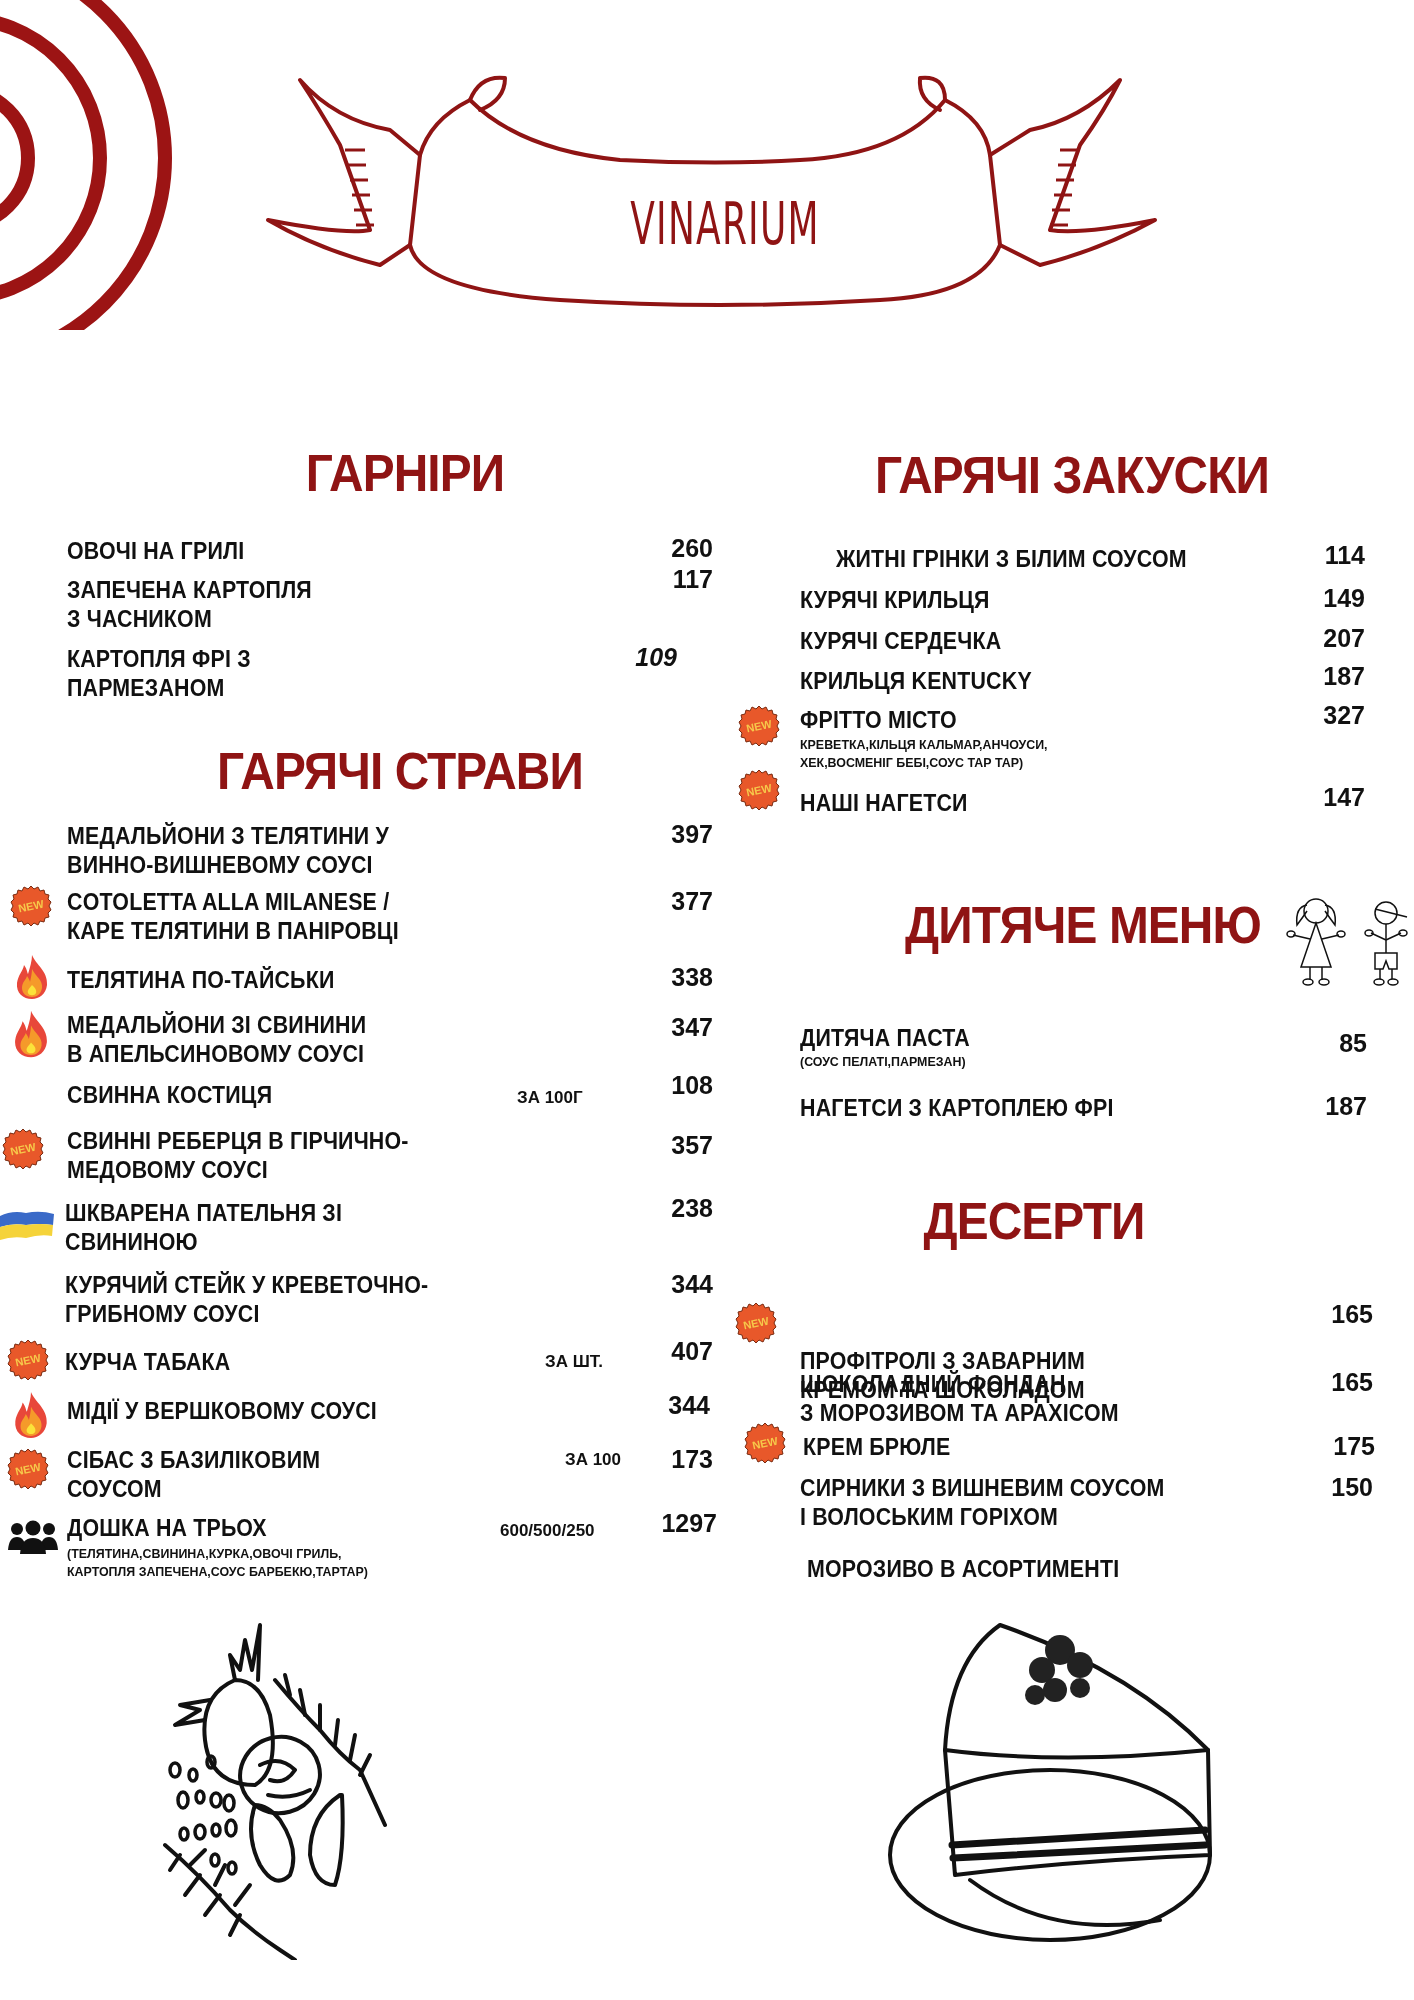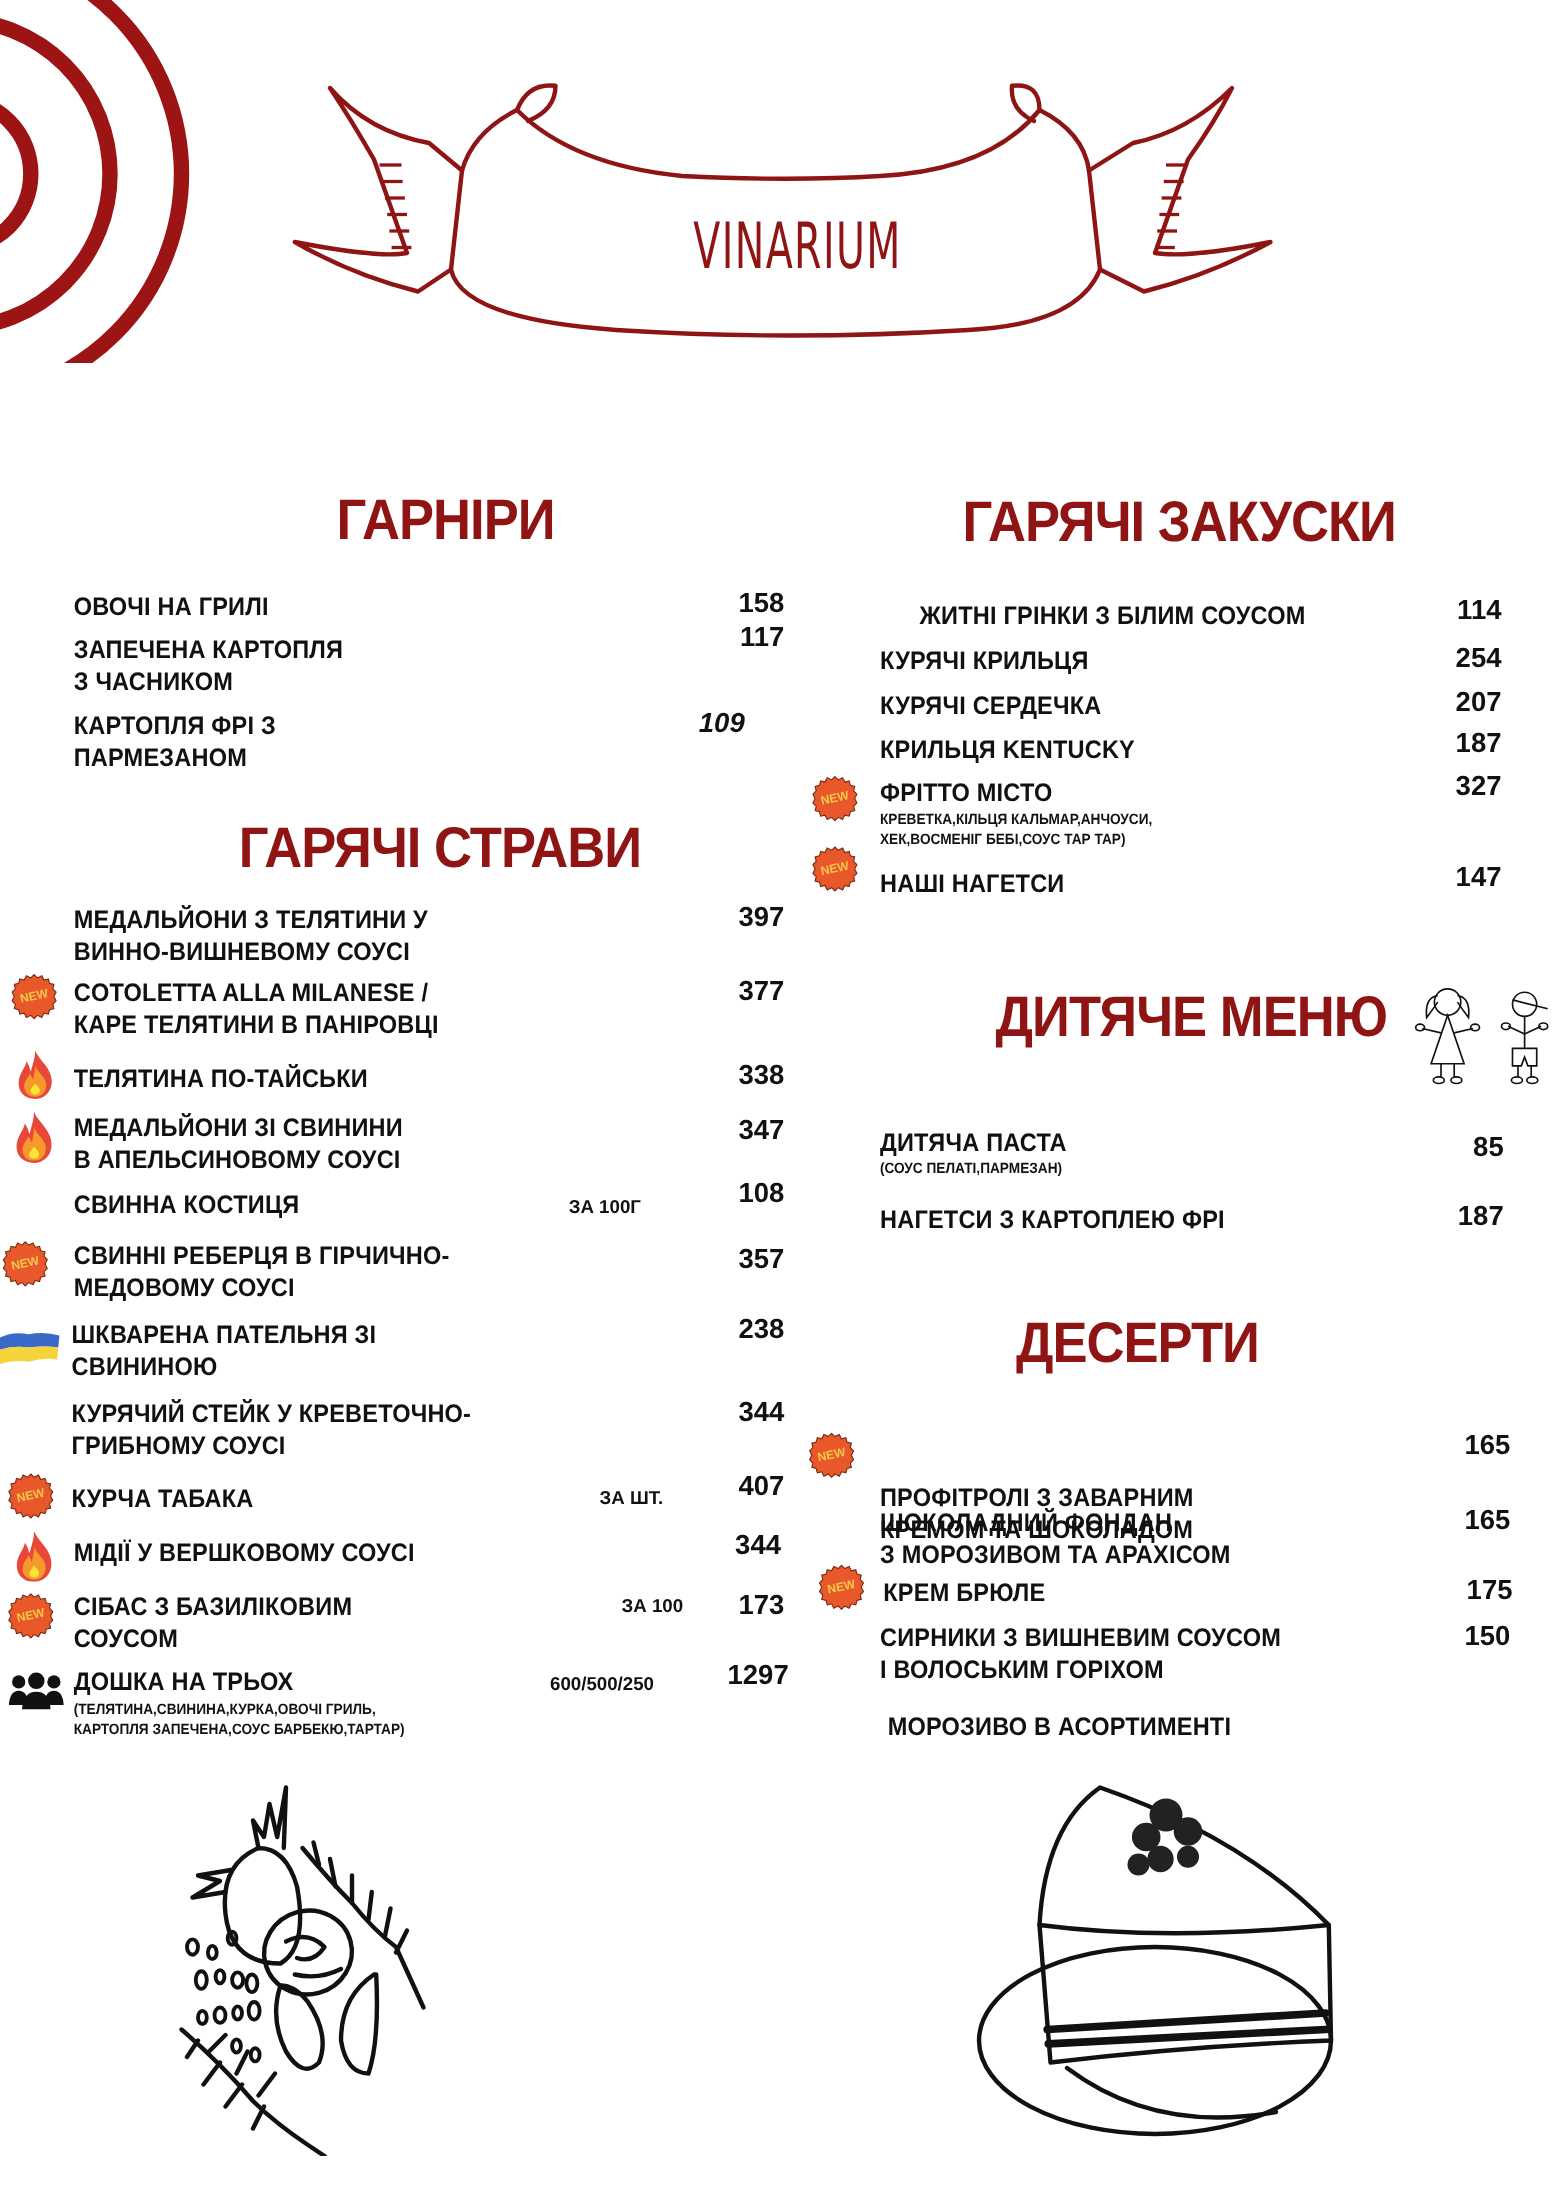--- a/index.html
+++ b/index.html
@@ -63,21 +63,21 @@
       <line x1="1050" y1="225" x2="1068" y2="225"></line>
   </g>
 </svg>
 <div class="title-text" style="left:560px;top:190px;width:330px;text-align:center;">VINARIUM</div>
 
 <div class="heading" style="left:405px;top:443px;"><span>ГАРНІРИ</span></div>
 
 <div class="item" style="left:67px;top:537px;">
     <span class="n">ОВОЧІ НА ГРИЛІ</span>
   </div>
-<div class="price" style="left:623px;top:534px;">158</div>
+<div class="price" style="left:623px;top:534px;">260</div>
 
 <div class="item" style="left:67px;top:576px;">
     <span class="n">ЗАПЕЧЕНА  КАРТОПЛЯ</span>
     <span class="n">З ЧАСНИКОМ</span>
   </div>
 <div class="price" style="left:623px;top:565px;">117</div>
 
 <div class="item" style="left:67px;top:645px;">
     <span class="n">КАРТОПЛЯ   ФРІ   З</span>
     <span class="n">ПАРМЕЗАНОМ</span>
@@ -207,21 +207,21 @@
 <div class="heading" style="left:1072px;top:445px;"><span>ГАРЯЧІ ЗАКУСКИ</span></div>
 
 <div class="item" style="left:836px;top:545px;">
     <span class="n">ЖИТНІ ГРІНКИ З БІЛИМ СОУСОМ</span>
   </div>
 <div class="price" style="left:1275px;top:541px;">114</div>
 
 <div class="item" style="left:800px;top:586px;">
     <span class="n">КУРЯЧІ КРИЛЬЦЯ</span>
   </div>
-<div class="price" style="left:1275px;top:584px;">254</div>
+<div class="price" style="left:1275px;top:584px;">149</div>
 
 <div class="item" style="left:800px;top:627px;">
     <span class="n">КУРЯЧІ СЕРДЕЧКА</span>
   </div>
 <div class="price" style="left:1275px;top:624px;">207</div>
 
 <div class="item" style="left:800px;top:667px;">
     <span class="n">КРИЛЬЦЯ KENTUCKY</span>
   </div>
 <div class="price" style="left:1275px;top:662px;">187</div>

